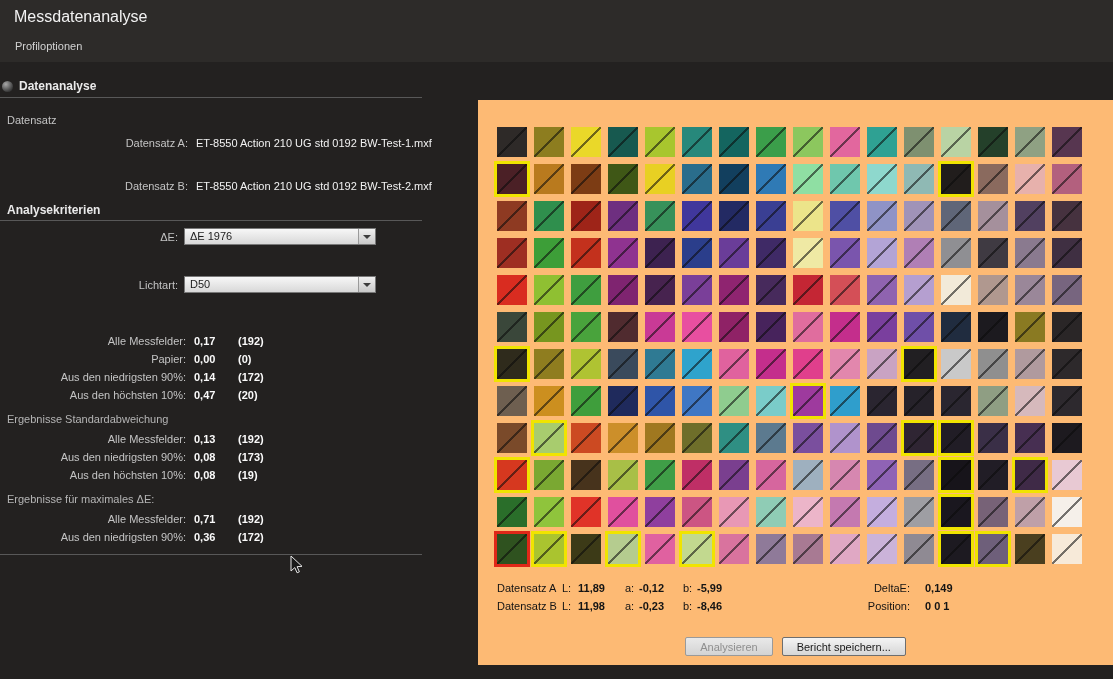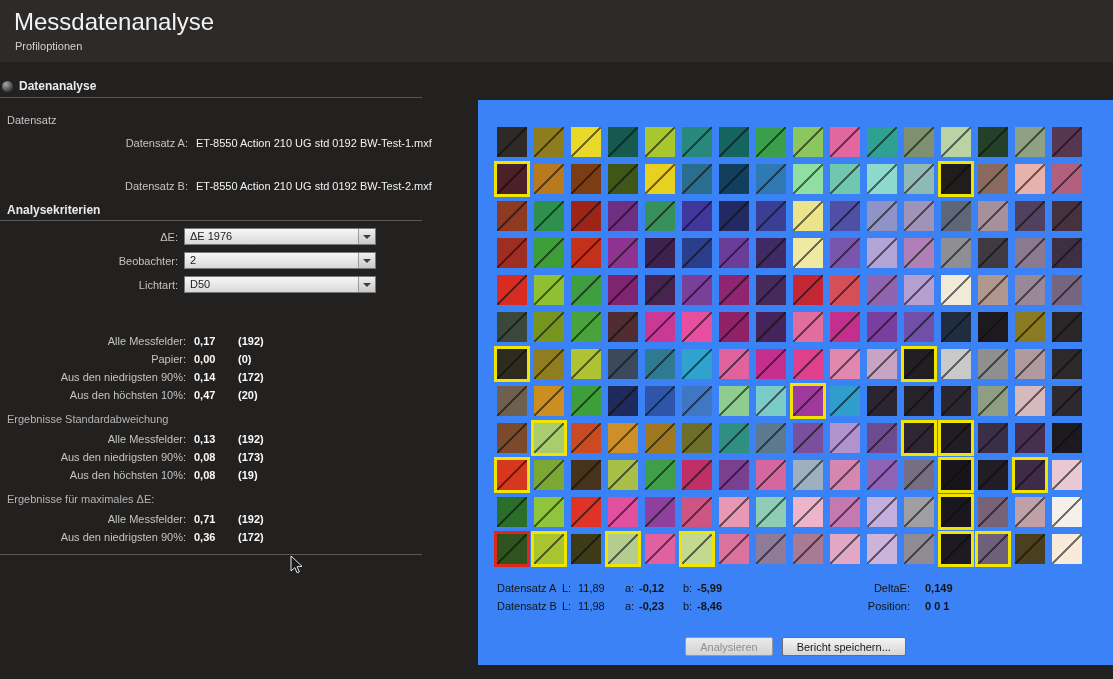--- a/index.html
+++ b/index.html
@@ -1,21 +1,21 @@
 <!DOCTYPE html>
 <html style="--hl-yellow: #f0e400; --hl-red: #e02818;"><head>
 <meta charset="utf-8">
 <style>
   html,body{margin:0;padding:0;background:#232120;}
   .app{position:relative;width:1113px;height:679px;background:#232120;overflow:hidden;
        font-family:"Liberation Sans",sans-serif;font-size:11px;color:#e0e0e0;}
 
   
   .hdr{position:absolute;top:0;left:0;width:100%;height:62px;background:#2d2b29;}
-  .hdr-title{position:absolute;left:14px;top:8px;font-size:24px;color:#f2f2f2;}
+  .hdr-title{position:absolute;left:14px;top:8px;font-size:16px;color:#f2f2f2;}
   .hdr-sub{position:absolute;left:15px;top:40px;font-size:11px;color:#d2d2d2;}
 
   
   .left{position:absolute;left:0;top:62px;width:478px;height:617px;}
   .sect{position:absolute;left:2px;display:flex;align-items:center;gap:6px;}
   .sect-title{font-weight:bold;font-size:12px;color:#eaeaea;}
   .sphere{width:11px;height:11px;border-radius:50%;
           background:radial-gradient(circle at 35% 30%, #a8a8a8, #3a3a3a 72%);}
   .hline{position:absolute;left:0;width:422px;height:1px;background:#585858;}
 
@@ -39,33 +39,33 @@
   .res-hdr-col{position:absolute;left:193px;top:0;color:#b5b5b5;line-height:12px;}
 
   .groups{position:absolute;left:0;top:270px;width:422px;}
   .group-title{color:#b5b5b5;margin:9px 0 3px 7px;height:14px;}
   .result-row{display:flex;align-items:center;height:18px;}
   .rr-label{width:186px;text-align:right;color:#c4c4c4;}
   .rr-value{margin-left:8px;width:44px;font-weight:bold;color:#fafafa;}
   .rr-count{font-weight:bold;color:#fafafa;}
 
   
-  .right{position:absolute;left:478px;top:100px;width:635px;height:565px;background:#3b82f6;}
+  .right{position:absolute;left:478px;top:100px;width:635px;height:565px;background:#fdba74;}
   .grid{position:absolute;left:19px;top:27px;display:grid;
         grid-template-columns:repeat(16,30px);grid-auto-rows:30px;gap:7px;}
   .patch{position:relative;
          background-image:linear-gradient(to bottom right,
             transparent 47.5%, rgba(10,10,10,.55) 47.5%, rgba(10,10,10,.55) 52.5%, transparent 52.5%);}
   .patch.hl-y{box-shadow:0 0 0 3px var(--hl-yellow);z-index:2;}
   .patch.hl-r{box-shadow:0 0 0 3px var(--hl-red);z-index:2;}
 
   .ro-row{position:absolute;left:0;width:635px;height:14px;color:#141414;}
   .ro-row span{position:absolute;white-space:nowrap;}
   .ro-name{left:19px;}
-  .ro-lL{left:84px;}  .ro-vL{left:100px;font-weight:normal;}
+  .ro-lL{left:84px;}  .ro-vL{left:100px;font-weight:bold;}
   .ro-la{left:147px;} .ro-va{left:161px;font-weight:bold;}
   .ro-lb{left:205px;} .ro-vb{left:219px;font-weight:bold;}
   .ro-rlabel{left:360px;width:72px;text-align:right;}
   .ro-rvalue{left:437px;font-weight:bold;padding-left:10px;}
 
   .btn-row{position:absolute;left:0;top:537px;width:635px;display:flex;justify-content:center;gap:9px;}
   .btn{height:19px;padding:0 14px;background:linear-gradient(#f4f4f4,#d6d6d6);
        border:1px solid #6e6e6e;border-radius:2px;font-family:inherit;font-size:11px;color:#1a1a1a;}
   .btn.disabled{color:#8f8f8f;border-color:#9a9a9a;background:linear-gradient(#e9e9e9,#d3d3d3);}
 
@@ -102,29 +102,20 @@
 
     <div class="sect" style="top:141px;left:7px;">
       <span class="sect-title">Analysekriterien</span>
     </div>
     <div class="hline" style="top:158px;"></div>
 
     <div class="crit-row" style="top:166px;">
       <span class="crit-label">ΔE:</span>
       <div class="combo">
         <span class="combo-value">ΔE 1976</span>
-        <span class="combo-btn">
-            <span class="arr-dn"></span>
-          </span>
-      </div>
-    </div>
-    <div class="crit-row" style="top:190px;">
-      <span class="crit-label">Beobachter:</span>
-      <div class="combo">
-        <span class="combo-value">2</span>
         <span class="combo-btn">
             <span class="arr-dn"></span>
           </span>
       </div>
     </div>
     <div class="crit-row" style="top:214px;">
       <span class="crit-label">Lichtart:</span>
       <div class="combo">
         <span class="combo-value">D50</span>
         <span class="combo-btn">

